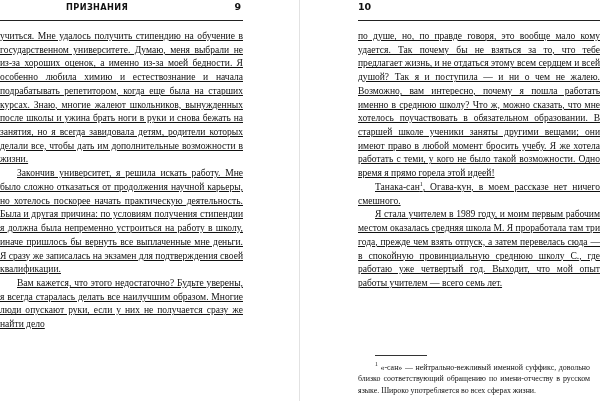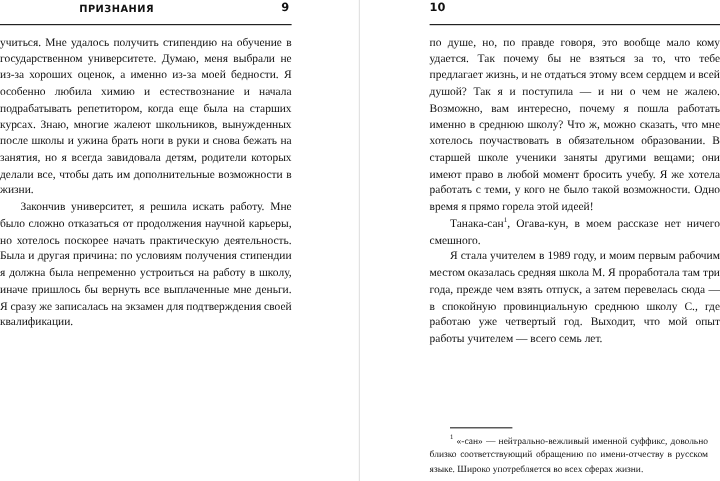--- a/index.html
+++ b/index.html
@@ -73,20 +73,21 @@
   }
   .page-left .book-title  { margin-left: 66px; }
   .page-right .book-title { margin-left: 52px; }
 
   .body-col {
     font-size: 9.55px;
     line-height: 13.72px;
     text-align: justify;
     text-justify: inter-word;
     hyphens: manual;
+    text-decoration: underline;
   }
   .body-col p {
     margin: 0;
     text-indent: 17px;
   }
   .body-col p.cont {
     text-indent: 0;
   }
 
   .fn-block {
@@ -128,20 +129,21 @@
   <div class="page page-left">
 
     <div class="running-head">
       <span class="book-title">ПРИЗНАНИЯ</span>
       <span class="folio">9</span>
     </div>
 
     <div class="body-col">
       <p class="cont">учиться. Мне удалось получить стипендию на обучение в государственном университете. Думаю, меня выбрали не из-за хороших оценок, а именно из-за моей бедности. Я особенно любила химию и естествознание и начала подрабатывать репетитором, когда еще была на старших курсах. Знаю, многие жалеют школьников, вынужденных после школы и ужина брать ноги в руки и снова бежать на занятия, но я всегда завидовала детям, родители которых делали все, чтобы дать им дополнительные возможности в жизни.</p>
       <p>Закончив университет, я решила искать работу. Мне было сложно отказаться от продолжения научной карьеры, но хотелось поскорее начать практическую деятельность. Была и другая причина: по условиям получения стипендии я должна была непременно устроиться на работу в школу, иначе пришлось бы вернуть все выплаченные мне деньги. Я сразу же записалась на экзамен для подтверждения своей квалификации.</p>
+      <p>Вам кажется, что этого недостаточно? Будьте уверены, я всегда старалась делать все наилучшим образом. Многие люди опускают руки, если у них не получается сразу же найти дело</p>
     </div>
   </div>
 
   <div class="page page-right">
 
     <div class="running-head">
       <span class="folio">10</span>
     </div>
 
     <div class="body-col">

